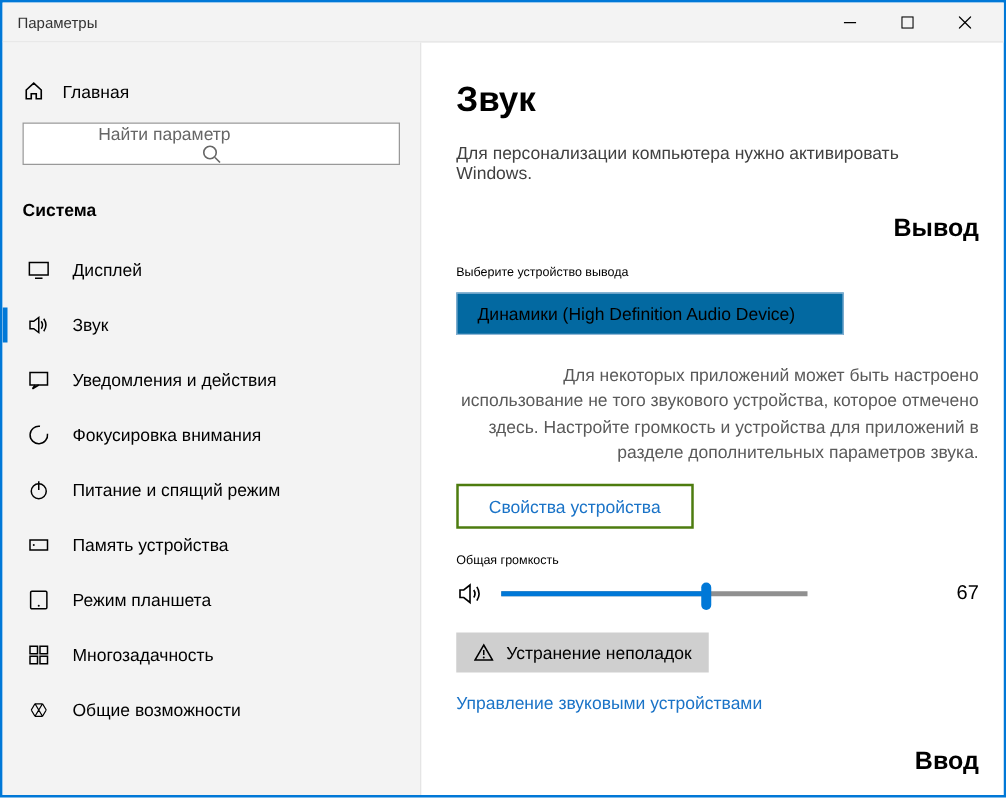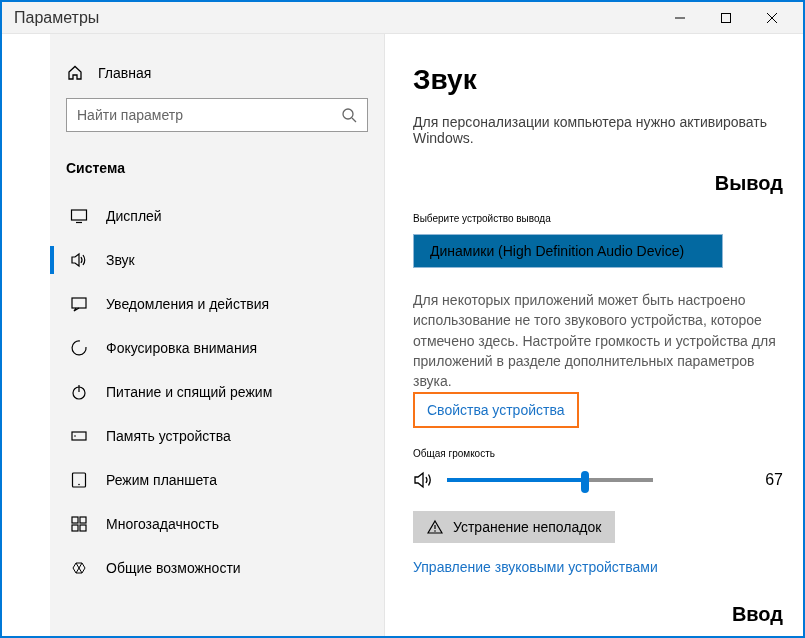--- a/index.html
+++ b/index.html
@@ -15,21 +15,21 @@
 }
 .titlebar {
   height: 32px;
   background: #f3f3f3;
   display: flex;
   align-items: center;
   padding: 0 8px;
   border-bottom: 1px solid #e5e5e5;
 }
 .titlebar-label {
-  font-size: 16px;
+  font-size: 12px;
   color: #333;
   padding-left: 4px;
 }
 .titlebar-controls {
   margin-left: auto;
   display: flex;
 }
 .titlebar-controls .ctl {
   width: 46px;
   height: 32px;
@@ -40,40 +40,40 @@
 }
 .win-body {
   display: flex;
   height: calc(100% - 32px);
 }
 .sidebar {
   width: 335px;
   background: #f3f3f3;
   padding-top: 30px;
   border-right: 1px solid #e5e5e5;
-  margin-left: 48px;
 }
 .home-row {
   display: flex;
   align-items: center;
   gap: 14px;
   padding: 0 16px 16px 16px;
 }
 .home-icon { width: 18px; height: 18px; display: flex; align-items: center; justify-content: center; }
 .home-label { font-size: 14px; }
 .search-wrap {
   padding: 0 16px 18px 16px;
 }
 .searchbox {
   display: flex;
   align-items: center;
   height: 34px;
   border: 1px solid #999;
   background: #fff;
   padding: 0 10px;
+  flex-direction: column;
 }
 .searchbox input {
   border: none;
   outline: none;
   flex: 1;
   font-size: 14px;
   background: transparent;
   font-style: normal;
 }
 .searchbox input::placeholder { color: #666; }
@@ -132,26 +132,27 @@
   padding: 16px 16px;
   font-size: 14px;
   margin-bottom: 22px;
   min-width: 310px;
 }
 .help-text {
   color: #5a5a5a;
   font-size: 14px;
   line-height: 1.45;
   max-width: 420px;
-  margin-bottom: 1px;
+  margin-bottom: 16px;
+  text-align: right;
 }
 .link-box {
   display: inline-block;
-  padding: 8px 12px;
-  border: 2px solid #f97316;
+  padding: 8px 24px;
+  border: 2px solid #4d7c0f;
   color: #1a73c7;
   font-size: 14px;
   margin-bottom: 20px;
 }
 .slider-row {
   display: flex;
   align-items: center;
   gap: 12px;
   margin-bottom: 20px;
 }

